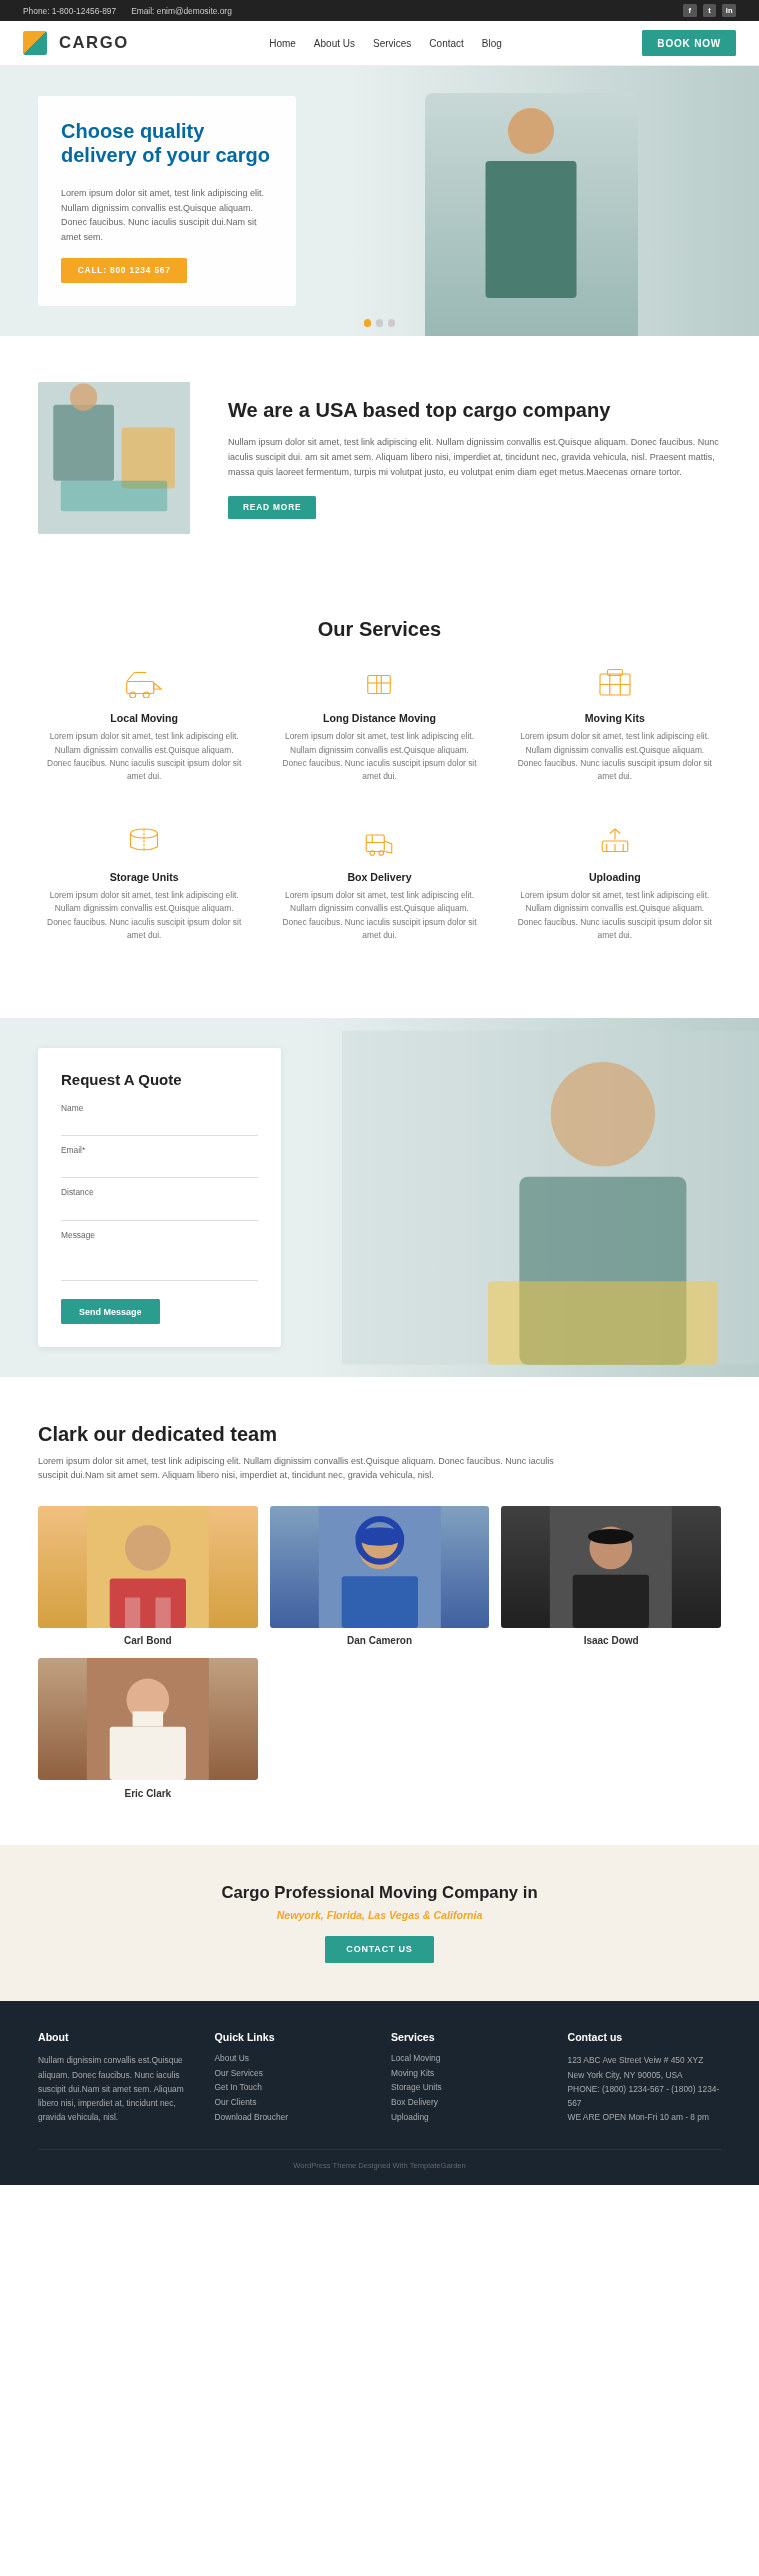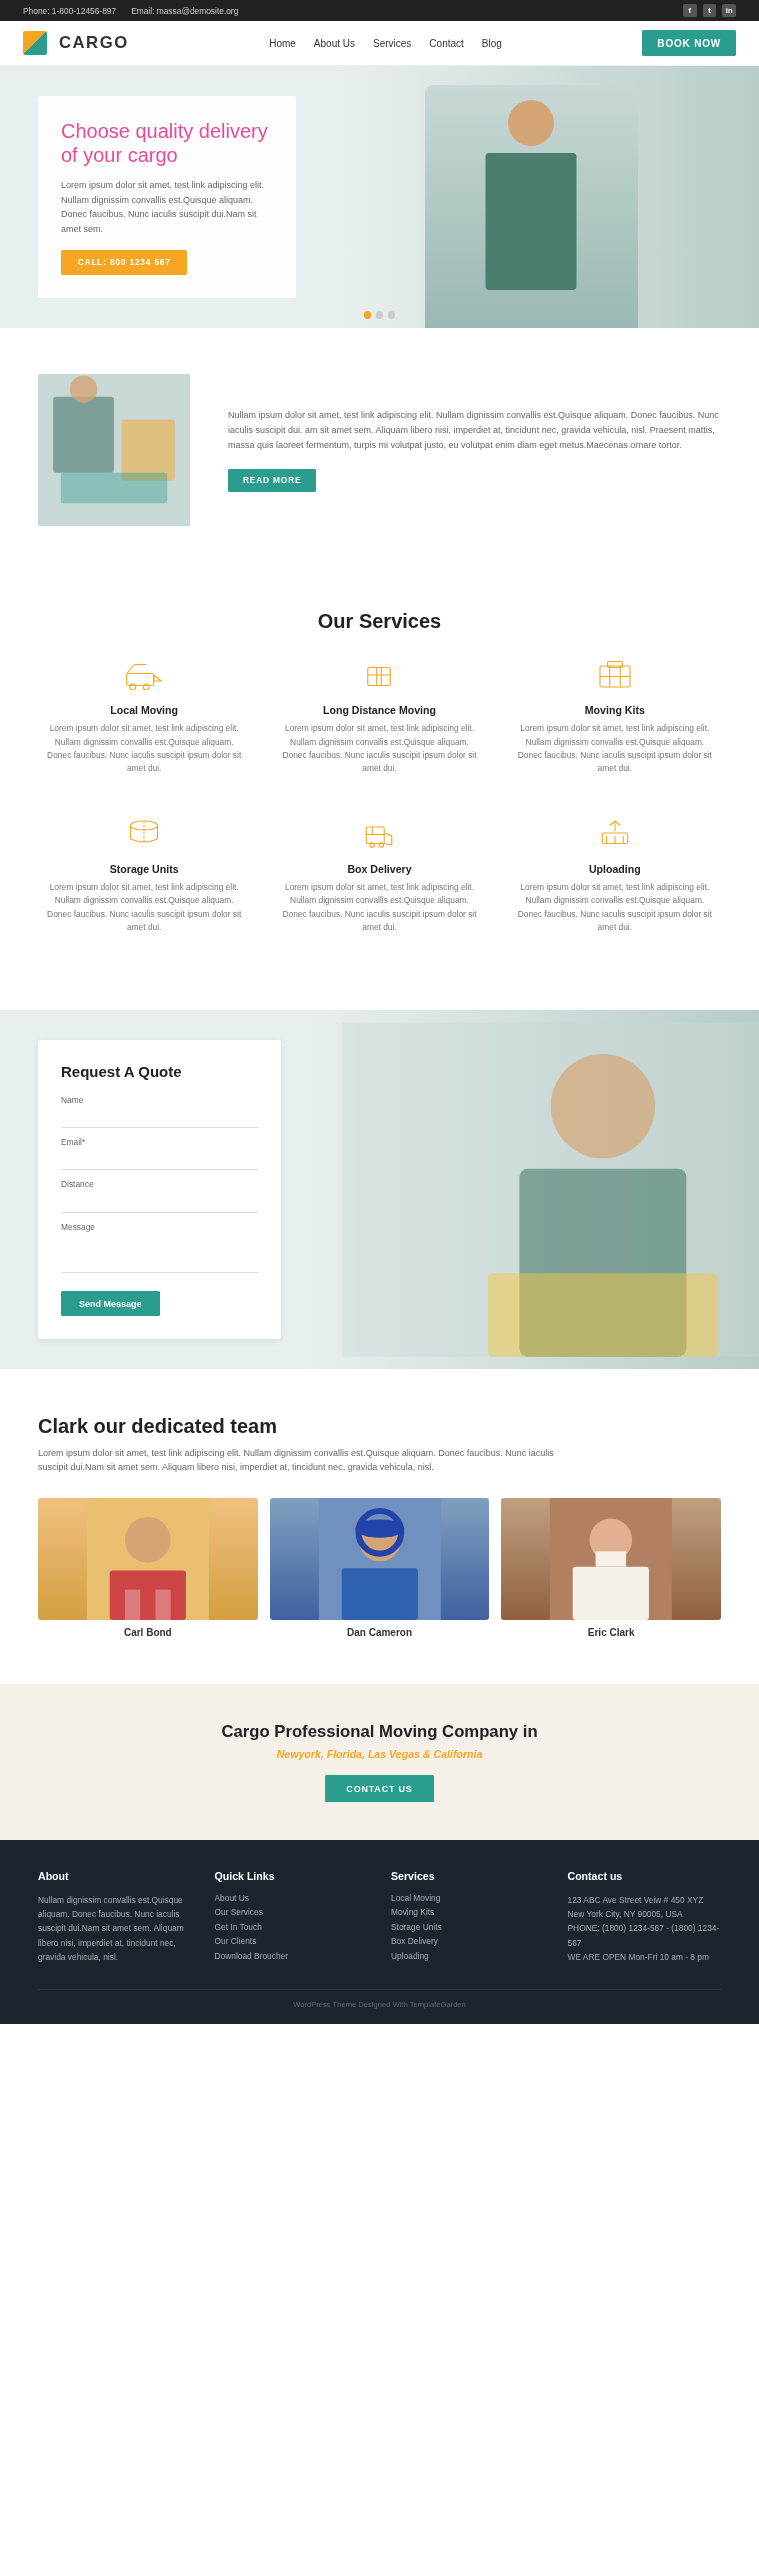--- a/index.html
+++ b/index.html
@@ -67,22 +67,22 @@
       padding: 30px 23px 30px 38px;
       max-width: 319px;
       z-index: 2;
     }
     .hero-box {
       background: rgba(255,255,255,0.92);
       padding: 23px;
       border-radius: 3px;
     }
     .hero-title {
-      font-size: 20px; font-weight: 400; color: #ec4899; line-height: 1.2;
-      margin-bottom: 11px;
+      font-size: 20px; font-weight: 700; color: #0369a1; line-height: 1.2;
+      margin-bottom: 19px;
     }
     .hero-text { font-size: 9px; color: #666; line-height: 1.6; margin-bottom: 13.7px; }
     .hero-btn {
       background: #f5a623; color: #fff; border: none;
       padding: 7.6px 16.7px; font-size: 8.4px; font-weight: 700;
       cursor: pointer; border-radius: 1.5px; letter-spacing: 0.8px;
     }
     .hero-image-area {
       position: absolute; right: 0; top: 0; bottom: 0;
       width: 60%;
@@ -259,21 +259,21 @@
     .team-dan { background: linear-gradient(to bottom, #80a0c0, #4060a0); }
     .team-isaac { background: linear-gradient(to bottom, #404040, #202020); }
     .team-eric { background: linear-gradient(to bottom, #c0a080, #906040); }
   </style>
 </head>
 <body>
 
 <div class="top-bar">
   <div class="top-bar-left">
     <span>Phone: 1-800-12456-897</span>
-    <span>Email: massa@demosite.org</span>
+    <span>Email: enim@demosite.org</span>
   </div>
   <div class="top-bar-right">
     <div class="social-icon">f</div>
     <div class="social-icon">t</div>
     <div class="social-icon">in</div>
   </div>
 </div>
 
 <header class="header">
   <div class="logo">
@@ -314,20 +314,21 @@
   <div class="about-image-wrapper">
     <svg viewBox="0 0 200 200" style="width:100%;height:100%;position:absolute;top:0;left:0;">
       <rect width="200" height="200" fill="#c8d8d6"></rect>
       <rect x="20" y="30" width="80" height="100" rx="4" fill="#4a7c6f" opacity="0.6"></rect>
       <rect x="110" y="60" width="70" height="80" rx="4" fill="#f5a623" opacity="0.5"></rect>
       <circle cx="60" cy="20" r="18" fill="#d4a574" opacity="0.8"></circle>
       <rect x="30" y="130" width="140" height="40" rx="3" fill="#2a9d8f" opacity="0.4"></rect>
     </svg>
   </div>
   <div class="about-text">
+    <h2 class="about-title">We are a USA based top cargo company</h2>
     <p class="about-desc">Nullam ipsum dolor sit amet, test link adipiscing elit. Nullam dignissim convallis est.Quisque aliquam. Donec faucibus. Nunc iaculis suscipit dui. am sit amet sem. Aliquam libero nisi, imperdiet at, tincidunt nec, gravida vehicula, nisl. Praesent mattis, massa quis laoreet fermentum, turpis mi volutpat justo, eu volutpat enim diam eget metus.Maecenas ornare tortor.</p>
     <button class="read-more-btn">READ MORE</button>
   </div>
 </section>
 
 <section class="services-section">
   <h2 class="section-title">Our Services</h2>
 
   <div class="services-grid">
 
@@ -475,20 +476,31 @@
           <rect width="160" height="160" fill="#7090c0"></rect>
           <circle cx="80" cy="55" r="28" fill="#d4a574"></circle>
           <rect x="30" y="92" width="100" height="68" rx="4" fill="#3060b0"></rect>
           <circle cx="80" cy="45" r="28" fill="none" stroke="#2244aa" stroke-width="8" stroke-dasharray="none"></circle>
           <ellipse cx="80" cy="40" rx="32" ry="12" fill="#2244aa"></ellipse>
         </svg>
       </div>
       <p class="team-name">Dan Cameron</p>
     </div>
 
+    <div class="team-card">
+      <div class="team-photo team-isaac">
+        <svg viewBox="0 0 160 160" style="width:100%;height:100%;">
+          <rect width="160" height="160" fill="#505050"></rect>
+          <circle cx="80" cy="55" r="28" fill="#c09070"></circle>
+          <rect x="30" y="90" width="100" height="70" rx="4" fill="#222"></rect>
+          <ellipse cx="80" cy="40" rx="30" ry="10" fill="#111"></ellipse>
+        </svg>
+      </div>
+      <p class="team-name">Isaac Dowd</p>
+    </div>
 
     <div class="team-card">
       <div class="team-photo team-eric">
         <svg viewBox="0 0 160 160" style="width:100%;height:100%;">
           <rect width="160" height="160" fill="#b08060"></rect>
           <circle cx="80" cy="55" r="28" fill="#e0b090"></circle>
           <rect x="30" y="90" width="100" height="70" rx="4" fill="#f5f0e8"></rect>
           <rect x="60" y="70" width="40" height="20" fill="#f5f0e8"></rect>
         </svg>
       </div>

